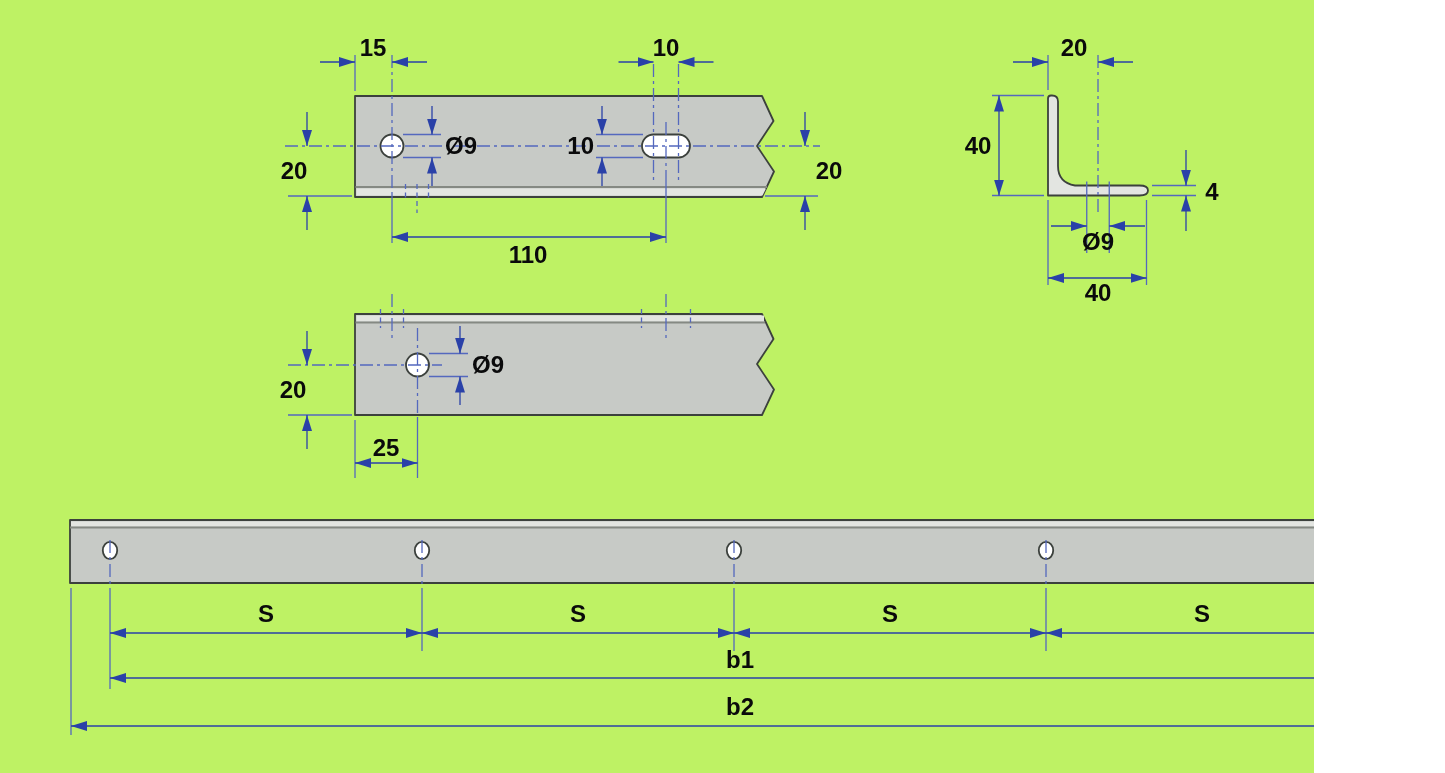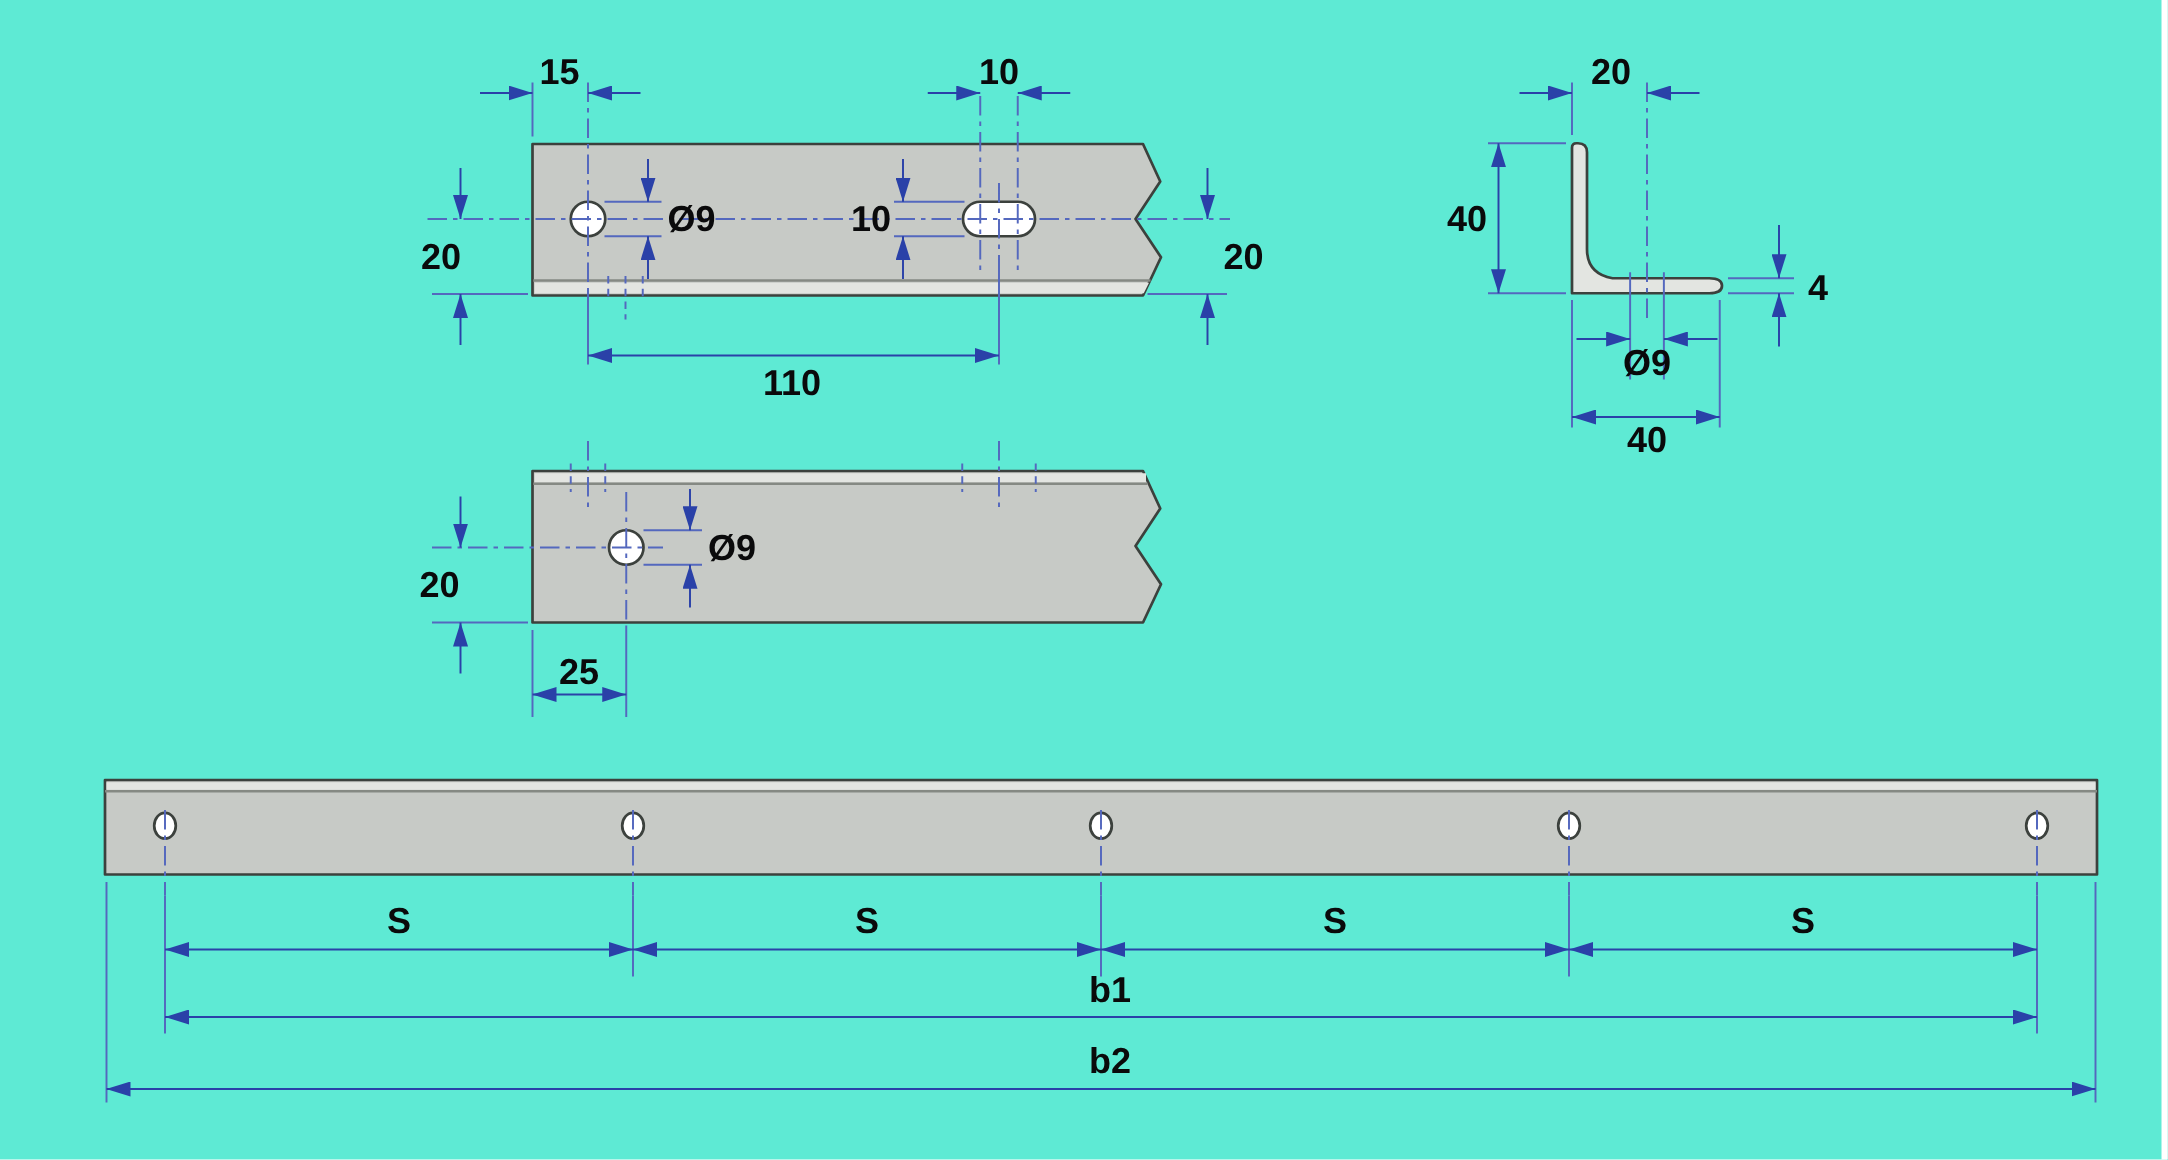--- a/index.html
+++ b/index.html
@@ -1,16 +1,16 @@
 <!DOCTYPE html>
 <html><head>
 <meta charset="utf-8">
 <style>
   html,body{margin:0;padding:0;background:#ffffff;}
-  .stage{width:1441px;height:773px;position:relative;background:#5eead4;overflow:hidden;}
+  .stage{width:1314px;height:773px;position:relative;background:#bef264;overflow:hidden;}
   svg{display:block;}
   .part{fill:#c7cac6;stroke:#3c413d;stroke-width:1.8;stroke-linejoin:round;}
   .part-light{fill:#e3e5e1;stroke:#3c413d;stroke-width:1.8;stroke-linejoin:round;}
   .strip{fill:#e3e5e1;stroke:none;}
   .sep{stroke:#858983;stroke-width:1.8;fill:none;}
   .hole{fill:#ffffff;stroke:#3c413d;stroke-width:1.8;}
   .dim{stroke:#5468be;stroke-width:1.3;fill:none;}
   .arr{stroke:#2a41a8;stroke-width:1.3;fill:none;}
   .cl{stroke:#5468be;stroke-width:1.3;fill:none;stroke-dasharray:13 4 3 4;}
   .tick{stroke:#5468be;stroke-width:1.3;fill:none;stroke-dasharray:5 3.5;}

